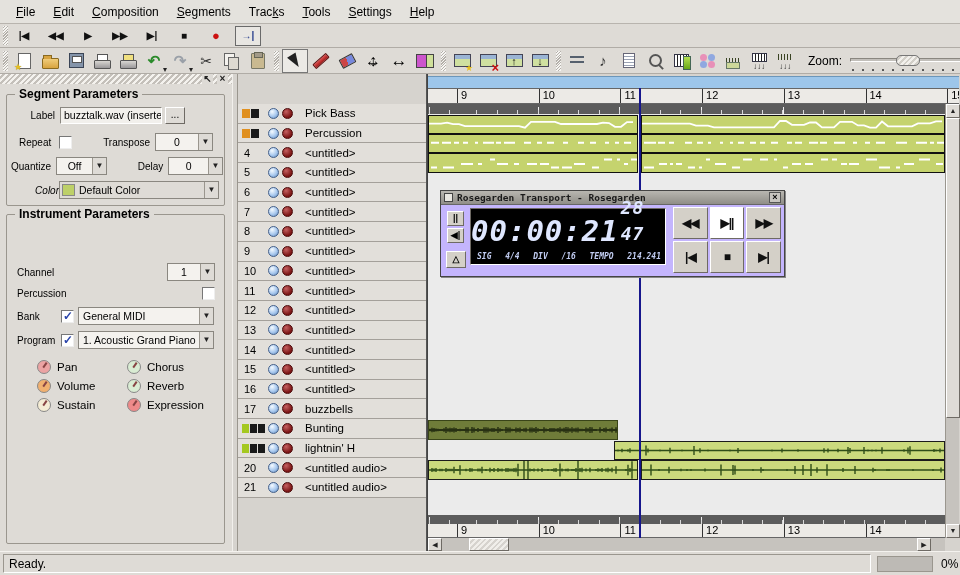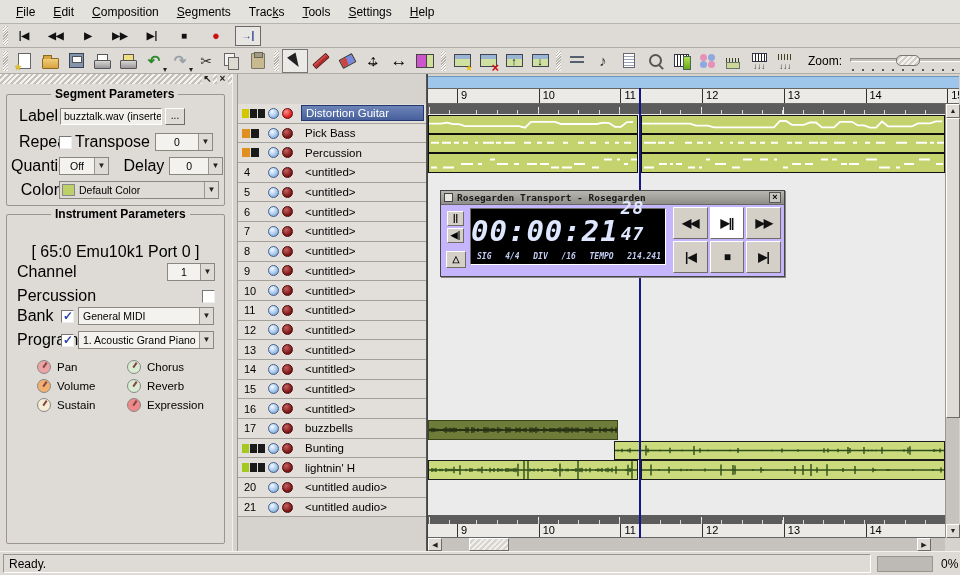--- a/index.html
+++ b/index.html
@@ -74,23 +74,23 @@
   #zoom-slider { position:relative; width:118px; height:16px; }
   #zoom-slider .ztrack { position:absolute; left:0; right:0; top:5px; height:4px; background:#c2bfba; border-top:1px solid #8a8780; border-left:1px solid #8a8780; border-bottom:1px solid #fff; }
   #zoom-slider .zhandle { position:absolute; left:46px; top:2px; width:24px; height:11px; background:repeating-linear-gradient(135deg,#f2f0ec 0 2px,#d2cfc8 2px 4px); border:1px solid #777; border-radius:5px; }
   #zoom-slider .zdots { position:absolute; left:2px; right:2px; bottom:-2px; height:2px; background:repeating-linear-gradient(to right,#555 0 2px,transparent 2px 10px); }
 
   
   #dock { position:absolute; left:0; top:74px; width:232px; height:477px; background:#dedbd6; }
   #dock-header { position:absolute; left:0; top:0; width:232px; height:10px; background:repeating-linear-gradient(135deg,#f4f2ee 0 2px,#c4c0ba 2px 4px); display:flex; justify-content:flex-end; align-items:center; gap:4px; padding-right:4px; }
   .dockbtn { width:11px; height:11px; font-size:10px; font-weight:bold; line-height:10px; text-align:center; background:#dedbd6; color:#222; }
   .groupbox { position:absolute; left:6px; width:219px; border:1px solid #9a968e; border-radius:2px; }
-  .gtitle { position:absolute; top:-8px; left:8px; background:#dedbd6; padding:0 4px; font-weight:bold; font-size:12px;margin-left:36px; }
+  .gtitle { position:absolute; top:-8px; left:8px; background:#dedbd6; padding:0 4px; font-weight:bold; font-size:12px; }
   .prow { position:absolute; display:flex; align-items:center; }
-  .plabel { font-size:16px; }
+  .plabel { font-size:10px; }
   .tfield { background:#f2f0ec; border:1px solid #8a8780; border-right-color:#fff; border-bottom-color:#fff; height:17px; line-height:15px; padding:0 3px; font-size:10.5px; overflow:hidden; white-space:nowrap; }
   .sbtn { height:17px; background:#dedbd6; border:1px solid; border-color:#fff #6e6a64 #6e6a64 #fff; font-size:10px; text-align:center; line-height:14px; }
   .combo { display:flex; height:18px; border:1px solid #8a8780; background:#f4f2ee; }
   .cval { flex:1; font-size:10.5px; line-height:16px; padding:0 4px; overflow:hidden; white-space:nowrap; }
   .cval.center { text-align:center; }
   .carrow { width:14px; background:#dedbd6; border-left:1px solid #9a968e; font-size:8px; line-height:16px; text-align:center; color:#222; }
   .swatch { width:13px; height:12px; margin:2px 0 0 2px; border:1px solid #888; }
   .cb { width:13px; height:13px; background:#fff; border:1px solid #777; border-right-color:#eee; border-bottom-color:#eee; position:relative; }
   .cb.checked::before { content:"✓"; position:absolute; left:1px; top:-2px; font-size:12px; font-weight:bold; color:#2a44aa; }
   .knob { width:14px; height:14px; border-radius:50%; border:1px solid #888; position:relative; }
@@ -329,34 +329,31 @@
           <span class="cval center">Off</span>
           <span class="carrow">▼</span>
         </span>
         <span class="plabel" style="width:60px;text-align:right;margin-right:5px;">Delay</span>
         <span class="combo" style="width:58px;">
           <span class="cval center">0</span>
           <span class="carrow">▼</span>
         </span>
       </div>
       <div class="prow" style="left:12px;top:86px;width:200px;">
-        <span class="plabel" style="width:40px;text-align:right;">Color</span>
+        <span class="plabel" style="width:40px;text-align:right;font-style:italic;">Color</span>
         <span class="combo" style="width:160px;background:#dedbd6;">
           <span class="swatch" style="background: rgb(189, 208, 104);"></span>
           <span class="cval">Default Color</span>
           <span class="carrow">▼</span>
         </span>
       </div>
     </div>
 
     <div class="groupbox" style="top:140px;height:330px;">
       <span class="gtitle">Instrument Parameters</span>
-      <div class="prow" style="left:0;top:28px;width:217px;justify-content:center;">
-        <span class="plabel">[ 65:0 Emu10k1 Port 0 ]</span>
-      </div>
       <div class="prow" style="left:10px;top:48px;width:198px;">
         <span class="plabel" style="flex:1;">Channel</span>
         <span class="combo" style="width:48px;">
           <span class="cval center">1</span>
           <span class="carrow">▼</span>
         </span>
       </div>
       <div class="prow" style="left:10px;top:72px;width:198px;">
         <span class="plabel" style="flex:1;">Percussion</span>
         <span class="cb"></span>
@@ -405,30 +402,20 @@
         </div>
     </div>
   </div>
 
   <div id="splitter"></div>
 
   <div id="tracklist">
     <div id="tracklist-rows">
         <div class="trow">
           <span class="tmeter">
-            <span style="background: rgb(210, 200, 0);"></span>
-            <span style="background: rgb(26, 26, 26);"></span>
-            <span style="background: rgb(26, 26, 26);"></span>
-          </span>
-          <span class="led mute"></span>
-          <span class="led rec armed"></span>
-          <span class="tlabel selected">Distortion Guitar</span>
-        </div>
-        <div class="trow">
-          <span class="tmeter">
             <span style="background: rgb(224, 144, 32);"></span>
             <span style="background: rgb(26, 26, 26);"></span>
           </span>
           <span class="led mute"></span>
           <span class="led rec"></span>
           <span class="tlabel">Pick Bass</span>
         </div>
         <div class="trow">
           <span class="tmeter">
             <span style="background: rgb(224, 144, 32);"></span>

